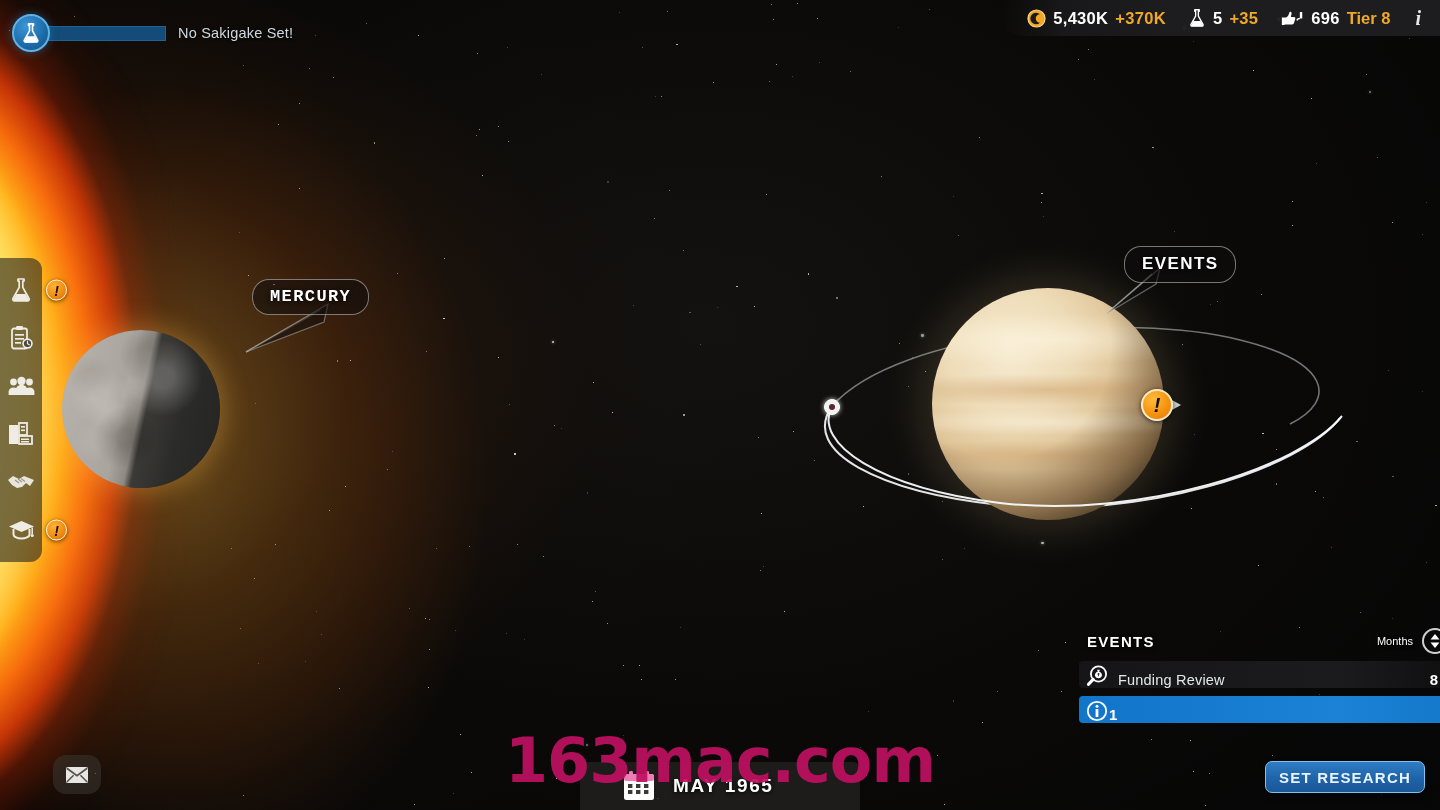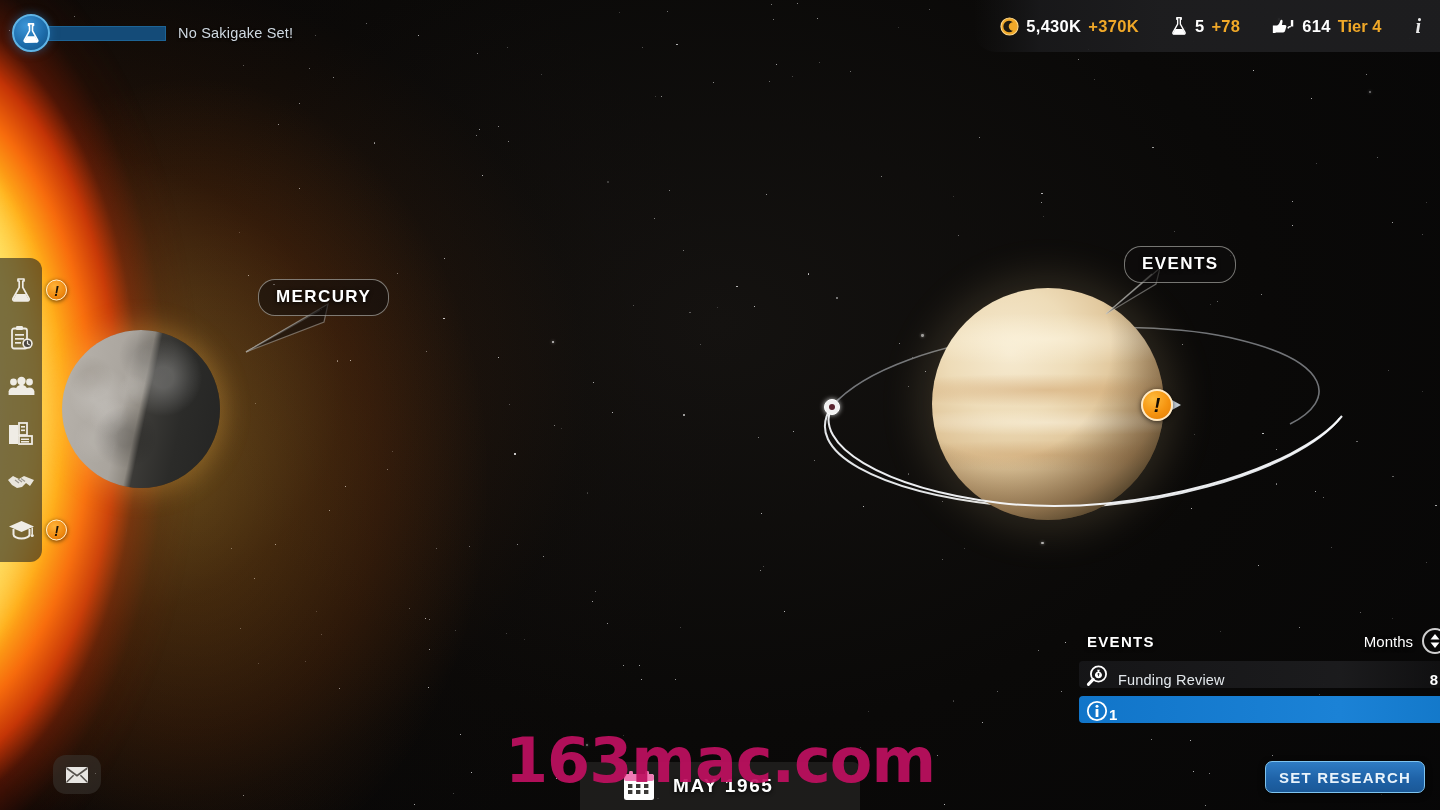--- a/index.html
+++ b/index.html
@@ -106,22 +106,22 @@
     border:1px solid #1d6496; margin-left:-4px;
     position:relative; z-index:1;
   }
   #research-bar .fill { height:100%; width:0%; background:#2a8fd8; }
   #research-label {
     margin-left:12px; color:#cfd8e0; font-size:14.5px; letter-spacing:0.2px;
     text-shadow:0 1px 3px rgba(0,0,0,0.9);
   }
 
   #resource-bar {
-    position:absolute; right:0; top:0; height:52px;
-    display:flex; align-items:center; gap:12px;
+    position:absolute; right:0; top:0; height:36px;
+    display:flex; align-items:center; gap:3px;
     padding:0 16px 0 26px;
     background:linear-gradient(90deg, rgba(22,22,24,0) 0%, rgba(26,26,28,0.88) 14%, rgba(30,30,32,0.95) 40%, rgba(30,30,32,0.96) 100%);
     border-bottom-left-radius:22px;
     pointer-events:auto;
   }
   .res-group { display:flex; align-items:center; gap:7px; margin-right:19px; }
   .res-group:last-child { margin-right:0; }
   .res-val { color:#ffffff; font-size:16.5px; font-weight:bold; letter-spacing:0.3px; }
   .res-delta { color:#f0a828; font-size:16.5px; font-weight:bold; letter-spacing:0.3px; }
   .res-tier { color:#f0a828; font-size:16.5px; font-weight:bold; }
@@ -195,21 +195,21 @@
   #probe .core { width:6px; height:6px; border-radius:50%; background:#5a2430; }
 
   
   #events-panel { position:absolute; left:1079px; top:628px; width:373px; }
   #events-head {
     display:flex; align-items:center; justify-content:space-between;
     padding:0 4px 7px 8px;
   }
   #events-title { color:#ffffff; font-size:15px; font-weight:bold; letter-spacing:1.3px; text-shadow:0 1px 4px rgba(0,0,0,0.9); }
   #events-range { display:flex; align-items:center; gap:9px; }
-  #events-range-label { color:#ffffff; font-size:15px; text-shadow:0 1px 4px rgba(0,0,0,0.9); }
+  #events-range-label { color:#ffffff; font-size:11px; text-shadow:0 1px 4px rgba(0,0,0,0.9); }
   #range-stepper {
     width:26px; height:26px; border-radius:50%;
     border:2px solid #cfcfcf; display:flex; flex-direction:column;
     align-items:center; justify-content:center; gap:2px; cursor:pointer;
   }
   .ev-row {
     display:flex; align-items:flex-end; height:27px; margin-bottom:8px;
     border-radius:4px; padding-left:6px; padding-right:14px; cursor:pointer;
   }
   .ev-row.dark { background:linear-gradient(90deg, rgba(22,22,24,0.96) 0%, rgba(28,28,30,0.96) 70%, rgba(22,22,24,0.5) 100%); }
@@ -511,21 +511,21 @@
 
   <div id="venus-alert">
     <div class="arrow"></div>
     <div class="dot">!</div>
   </div>
 
   <svg class="label-tail" style="left:232px;top:300px;width:110px;height:60px;" viewBox="0 0 110 60">
     <path d="M 88 10 L 14 52" fill="none" stroke="rgba(205,205,200,0.55)" stroke-width="1.6"></path>
     <path d="M 96 4 L 14 52 L 92 22 Z" fill="rgba(14,13,12,0.55)" stroke="rgba(205,205,200,0.45)" stroke-width="1.2"></path>
   </svg>
-  <div class="planet-label" style="left:258px;top:279px;">MERCURY</div>
+  <div class="planet-label" style="left:252px;top:279px;font-family:Liberation Mono, monospace;">MERCURY</div>
 
   <svg class="label-tail" style="left:1092px;top:268px;width:110px;height:60px;" viewBox="0 0 110 60">
     <path d="M 60 6 L 14 46" fill="none" stroke="rgba(205,205,200,0.55)" stroke-width="1.6"></path>
     <path d="M 68 0 L 14 46 L 64 16 Z" fill="rgba(14,13,12,0.55)" stroke="rgba(205,205,200,0.45)" stroke-width="1.2"></path>
   </svg>
   <div class="planet-label" style="left:1124px;top:246px;">EVENTS</div>
 </div>
 
 <div id="sidebar">
 
@@ -616,32 +616,32 @@
       <span class="res-val">5,430K</span>
       <span class="res-delta">+370K</span>
     </div>
 
     <div class="res-group">
       <svg width="18" height="20" viewBox="0 0 24 26">
         <path d="M9 2 h6 v2 h-1.2 v6.4 l6.2 11.1 a1.6 1.6 0 0 1 -1.4 2.4 H5.4 a1.6 1.6 0 0 1 -1.4 -2.4 L10.2 10.4 V4 H9 Z" fill="none" stroke="#ffffff" stroke-width="1.8" stroke-linejoin="round"></path>
         <path d="M7.3 17 h9.4 l3 5.4 a1 1 0 0 1 -0.9 1.5 H5.2 a1 1 0 0 1 -0.9 -1.5 Z" fill="#ffffff"></path>
       </svg>
       <span class="res-val">5</span>
-      <span class="res-delta">+78</span>
+      <span class="res-delta">+35</span>
     </div>
 
     <div class="res-group">
       <svg width="24" height="17" viewBox="0 0 26 18">
         <path d="M2 8 h3 v8 H2 Z M5 8 c2.4 0 3.6 -1.4 4.4 -3.4 C10 3 10.4 1.5 11.6 1.8 c1.3 0.3 1 2.2 0.6 3.6 L11.8 7.4 h3.4 c1.1 0 1.7 1 1.4 1.9 l-1.4 4.6 c-0.3 0.9 -1 1.5 -2 1.5 H5 Z" fill="#ffffff"></path>
         <path d="M24 16 h-3 V8 h3 Z M21 16 c-2.4 0 -3.6 1.2 -4.3 2.6" fill="#ffffff" opacity="0"></path>
         <path d="M21.5 2 h2.6 v7 h-2.6 Z" fill="#ffffff"></path>
         <path d="M21.5 9 c-1.6 0 -2.7 0.8 -3.3 2" fill="none" stroke="#ffffff" stroke-width="1.6"></path>
       </svg>
-      <span class="res-val">614</span>
-      <span class="res-tier">Tier 4</span>
+      <span class="res-val">696</span>
+      <span class="res-tier">Tier 8</span>
     </div>
 
     <div id="info-btn">i</div>
   </div>
 </div>
 
 <div id="events-panel">
   <div id="events-head">
     <div id="events-title">EVENTS</div>
     <div id="events-range">

